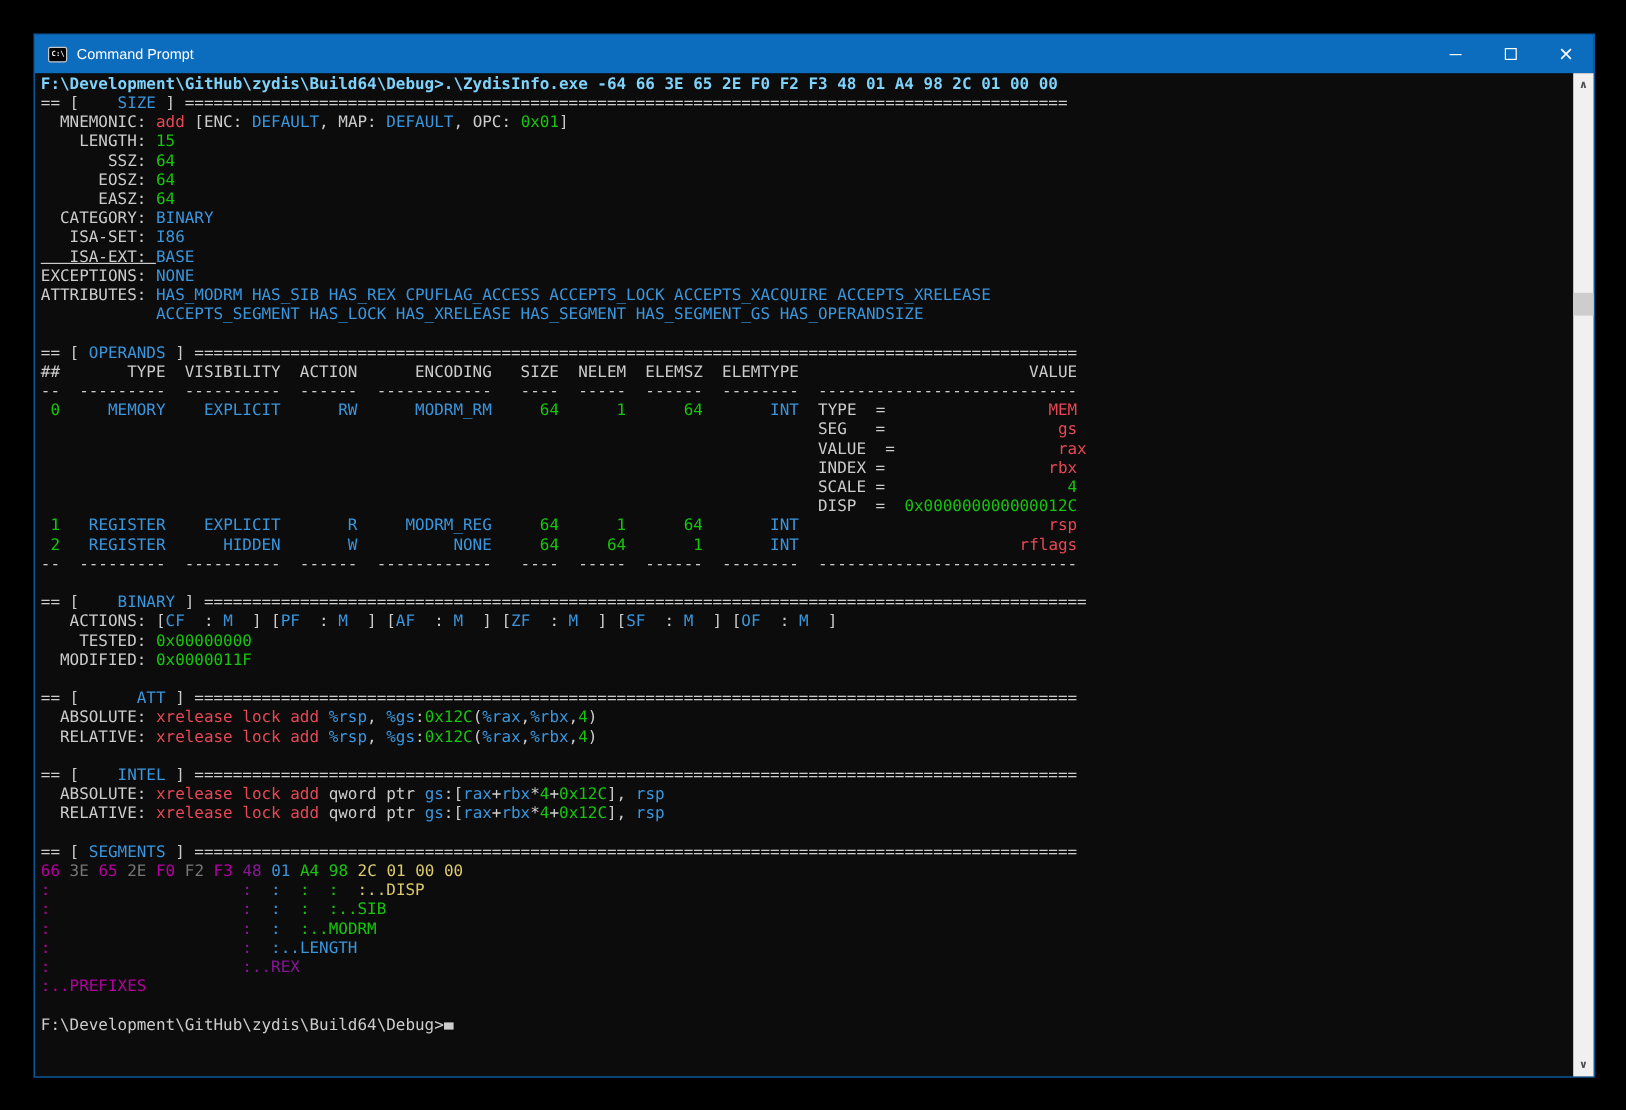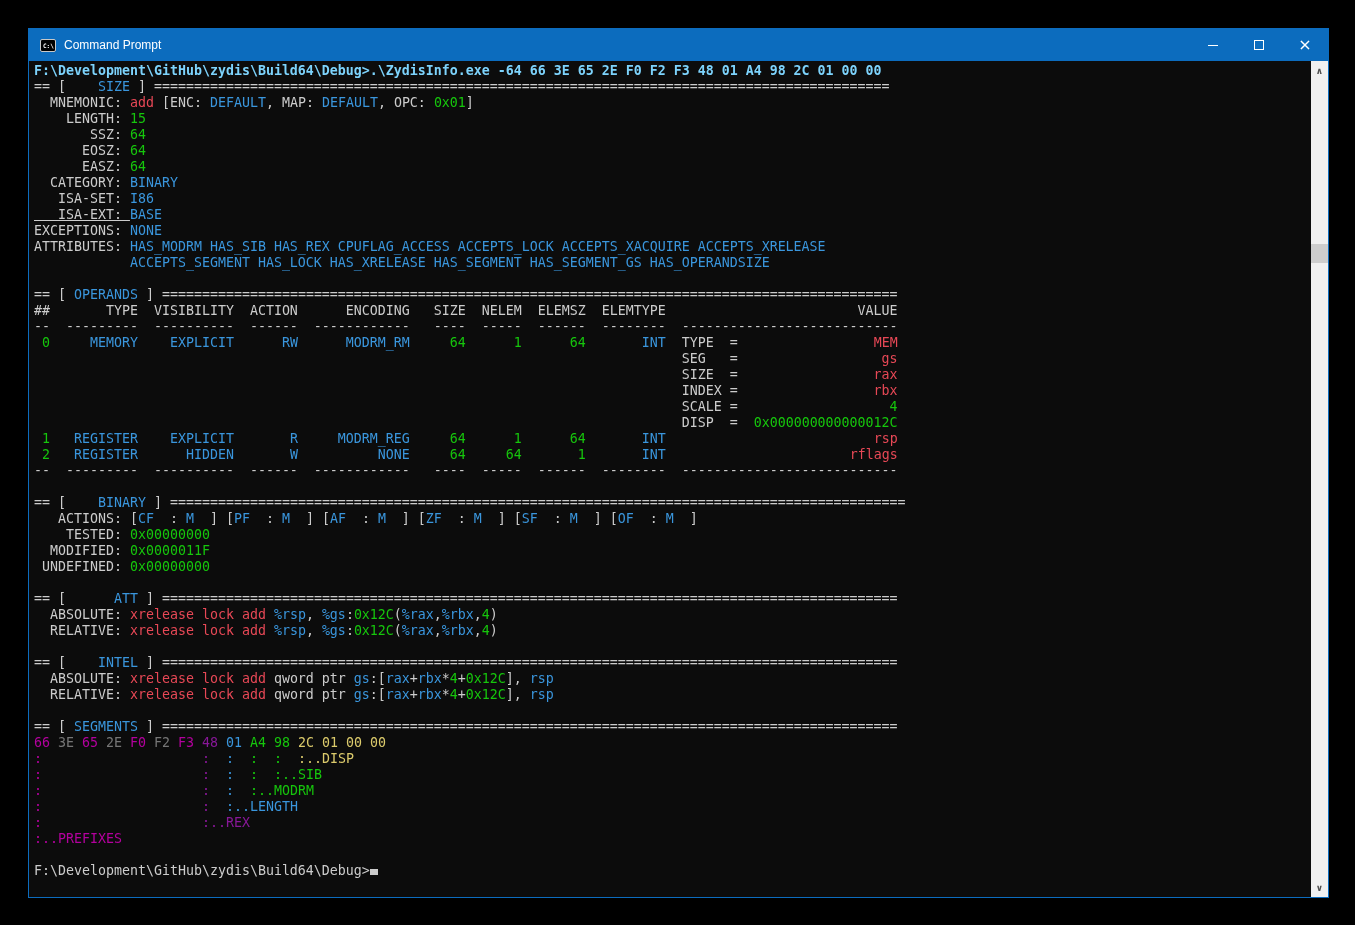--- a/index.html
+++ b/index.html
@@ -70,33 +70,32 @@
         <div class="tline"><span style="color: rgb(204, 204, 204); text-decoration: underline;">   ISA-EXT: </span><span style="color: rgb(58, 150, 221);">BASE</span></div>
         <div class="tline"><span style="color: rgb(204, 204, 204);">EXCEPTIONS: </span><span style="color: rgb(58, 150, 221);">NONE</span></div>
         <div class="tline"><span style="color: rgb(204, 204, 204);">ATTRIBUTES: </span><span style="color: rgb(58, 150, 221);">HAS_MODRM HAS_SIB HAS_REX CPUFLAG_ACCESS ACCEPTS_LOCK ACCEPTS_XACQUIRE ACCEPTS_XRELEASE</span></div>
         <div class="tline"><span style="color: rgb(204, 204, 204);">            </span><span style="color: rgb(58, 150, 221);">ACCEPTS_SEGMENT HAS_LOCK HAS_XRELEASE HAS_SEGMENT HAS_SEGMENT_GS HAS_OPERANDSIZE</span></div>
         <div class="tline"></div>
         <div class="tline"><span style="color: rgb(204, 204, 204);">== [ </span><span style="color: rgb(58, 150, 221);">OPERANDS</span><span style="color: rgb(204, 204, 204);"> ] </span><span style="color: rgb(204, 204, 204);">============================================================================================</span></div>
         <div class="tline"><span style="color: rgb(204, 204, 204); margin-top: 28px;">##       TYPE  VISIBILITY  ACTION      ENCODING   SIZE  NELEM  ELEMSZ  ELEMTYPE                        VALUE</span></div>
         <div class="tline"><span style="color: rgb(204, 204, 204);">--  ---------  ----------  ------  ------------   ----  -----  ------  --------  ---------------------------</span></div>
         <div class="tline"><span style="color: rgb(22, 198, 12);"> 0</span><span style="color: rgb(58, 150, 221);">     MEMORY</span><span style="color: rgb(58, 150, 221);">    EXPLICIT</span><span style="color: rgb(58, 150, 221);">      RW</span><span style="color: rgb(58, 150, 221);">      MODRM_RM</span><span style="color: rgb(22, 198, 12);">     64</span><span style="color: rgb(22, 198, 12);">      1</span><span style="color: rgb(22, 198, 12);">      64</span><span style="color: rgb(58, 150, 221);">       INT</span><span style="color: rgb(204, 204, 204);">  TYPE  =</span><span style="color: rgb(204, 204, 204);">                 </span><span style="color: rgb(231, 72, 86);">MEM</span></div>
         <div class="tline"><span style="color: rgb(204, 204, 204);">                                                                                 SEG   =</span><span style="color: rgb(204, 204, 204);">                  </span><span style="color: rgb(231, 72, 86);">gs</span></div>
-        <div class="tline"><span style="color: rgb(204, 204, 204);">                                                                                 SIZE  =</span><span style="color: rgb(204, 204, 204);">                 </span><span style="color: rgb(231, 72, 86);">rax</span></div>
+        <div class="tline"><span style="color: rgb(204, 204, 204);">                                                                                 VALUE  =</span><span style="color: rgb(204, 204, 204);">                 </span><span style="color: rgb(231, 72, 86);">rax</span></div>
         <div class="tline"><span style="color: rgb(204, 204, 204);">                                                                                 INDEX =</span><span style="color: rgb(204, 204, 204);">                 </span><span style="color: rgb(231, 72, 86);">rbx</span></div>
         <div class="tline"><span style="color: rgb(204, 204, 204);">                                                                                 SCALE =</span><span style="color: rgb(204, 204, 204);">                   </span><span style="color: rgb(22, 198, 12);">4</span></div>
         <div class="tline"><span style="color: rgb(204, 204, 204);">                                                                                 DISP  =</span><span style="color: rgb(204, 204, 204);">  </span><span style="color: rgb(22, 198, 12);">0x000000000000012C</span></div>
         <div class="tline"><span style="color: rgb(22, 198, 12);"> 1</span><span style="color: rgb(58, 150, 221);">   REGISTER</span><span style="color: rgb(58, 150, 221);">    EXPLICIT</span><span style="color: rgb(58, 150, 221);">       R</span><span style="color: rgb(58, 150, 221);">     MODRM_REG</span><span style="color: rgb(22, 198, 12);">     64</span><span style="color: rgb(22, 198, 12);">      1</span><span style="color: rgb(22, 198, 12);">      64</span><span style="color: rgb(58, 150, 221);">       INT</span><span style="color: rgb(204, 204, 204);">                          </span><span style="color: rgb(231, 72, 86);">rsp</span></div>
         <div class="tline"><span style="color: rgb(22, 198, 12);"> 2</span><span style="color: rgb(58, 150, 221);">   REGISTER</span><span style="color: rgb(58, 150, 221);">      HIDDEN</span><span style="color: rgb(58, 150, 221);">       W</span><span style="color: rgb(58, 150, 221);">          NONE</span><span style="color: rgb(22, 198, 12);">     64</span><span style="color: rgb(22, 198, 12);">     64</span><span style="color: rgb(22, 198, 12);">       1</span><span style="color: rgb(58, 150, 221);">       INT</span><span style="color: rgb(204, 204, 204);">                       </span><span style="color: rgb(231, 72, 86);">rflags</span></div>
         <div class="tline"><span style="color: rgb(204, 204, 204);">--  ---------  ----------  ------  ------------   ----  -----  ------  --------  ---------------------------</span></div>
         <div class="tline"></div>
         <div class="tline"><span style="color: rgb(204, 204, 204);">== [    </span><span style="color: rgb(58, 150, 221);">BINARY</span><span style="color: rgb(204, 204, 204);"> ] </span><span style="color: rgb(204, 204, 204);">============================================================================================</span></div>
         <div class="tline"><span style="color: rgb(204, 204, 204);">   ACTIONS: [</span><span style="color: rgb(58, 150, 221);">CF</span><span style="color: rgb(204, 204, 204);">  : </span><span style="color: rgb(58, 150, 221);">M</span><span style="color: rgb(204, 204, 204);">  ] [</span><span style="color: rgb(58, 150, 221);">PF</span><span style="color: rgb(204, 204, 204);">  : </span><span style="color: rgb(58, 150, 221);">M</span><span style="color: rgb(204, 204, 204);">  ] [</span><span style="color: rgb(58, 150, 221);">AF</span><span style="color: rgb(204, 204, 204);">  : </span><span style="color: rgb(58, 150, 221);">M</span><span style="color: rgb(204, 204, 204);">  ] [</span><span style="color: rgb(58, 150, 221);">ZF</span><span style="color: rgb(204, 204, 204);">  : </span><span style="color: rgb(58, 150, 221);">M</span><span style="color: rgb(204, 204, 204);">  ] [</span><span style="color: rgb(58, 150, 221);">SF</span><span style="color: rgb(204, 204, 204);">  : </span><span style="color: rgb(58, 150, 221);">M</span><span style="color: rgb(204, 204, 204);">  ] [</span><span style="color: rgb(58, 150, 221);">OF</span><span style="color: rgb(204, 204, 204);">  : </span><span style="color: rgb(58, 150, 221);">M</span><span style="color: rgb(204, 204, 204);">  ]</span></div>
         <div class="tline"><span style="color: rgb(204, 204, 204);">    TESTED: </span><span style="color: rgb(22, 198, 12);">0x00000000</span></div>
         <div class="tline"><span style="color: rgb(204, 204, 204);">  MODIFIED: </span><span style="color: rgb(22, 198, 12);">0x0000011F</span></div>
-        <div class="tline"><span style="color: rgb(204, 204, 204);"> UNDEFINED: </span><span style="color: rgb(22, 198, 12);">0x00000000</span></div>
         <div class="tline"></div>
         <div class="tline"><span style="color: rgb(204, 204, 204);">== [      </span><span style="color: rgb(58, 150, 221);">ATT</span><span style="color: rgb(204, 204, 204);"> ] </span><span style="color: rgb(204, 204, 204);">============================================================================================</span></div>
         <div class="tline"><span style="color: rgb(204, 204, 204);">  ABSOLUTE: </span><span style="color: rgb(231, 72, 86);">xrelease lock add</span><span style="color: rgb(204, 204, 204);"> </span><span style="color: rgb(58, 150, 221);">%rsp</span><span style="color: rgb(204, 204, 204);">, </span><span style="color: rgb(58, 150, 221);">%gs</span><span style="color: rgb(204, 204, 204);">:</span><span style="color: rgb(22, 198, 12);">0x12C</span><span style="color: rgb(204, 204, 204);">(</span><span style="color: rgb(58, 150, 221);">%rax</span><span style="color: rgb(204, 204, 204);">,</span><span style="color: rgb(58, 150, 221);">%rbx</span><span style="color: rgb(204, 204, 204);">,</span><span style="color: rgb(22, 198, 12);">4</span><span style="color: rgb(204, 204, 204);">)</span></div>
         <div class="tline"><span style="color: rgb(204, 204, 204);">  RELATIVE: </span><span style="color: rgb(231, 72, 86);">xrelease lock add</span><span style="color: rgb(204, 204, 204);"> </span><span style="color: rgb(58, 150, 221);">%rsp</span><span style="color: rgb(204, 204, 204);">, </span><span style="color: rgb(58, 150, 221);">%gs</span><span style="color: rgb(204, 204, 204);">:</span><span style="color: rgb(22, 198, 12);">0x12C</span><span style="color: rgb(204, 204, 204);">(</span><span style="color: rgb(58, 150, 221);">%rax</span><span style="color: rgb(204, 204, 204);">,</span><span style="color: rgb(58, 150, 221);">%rbx</span><span style="color: rgb(204, 204, 204);">,</span><span style="color: rgb(22, 198, 12);">4</span><span style="color: rgb(204, 204, 204);">)</span></div>
         <div class="tline"></div>
         <div class="tline"><span style="color: rgb(204, 204, 204);">== [    </span><span style="color: rgb(58, 150, 221);">INTEL</span><span style="color: rgb(204, 204, 204);"> ] </span><span style="color: rgb(204, 204, 204);">============================================================================================</span></div>
         <div class="tline"><span style="color: rgb(204, 204, 204);">  ABSOLUTE: </span><span style="color: rgb(231, 72, 86);">xrelease lock add</span><span style="color: rgb(204, 204, 204);"> qword ptr </span><span style="color: rgb(58, 150, 221);">gs</span><span style="color: rgb(204, 204, 204);">:[</span><span style="color: rgb(58, 150, 221);">rax</span><span style="color: rgb(204, 204, 204);">+</span><span style="color: rgb(58, 150, 221);">rbx</span><span style="color: rgb(204, 204, 204);">*</span><span style="color: rgb(22, 198, 12);">4</span><span style="color: rgb(204, 204, 204);">+</span><span style="color: rgb(22, 198, 12);">0x12C</span><span style="color: rgb(204, 204, 204);">], </span><span style="color: rgb(58, 150, 221);">rsp</span></div>
         <div class="tline"><span style="color: rgb(204, 204, 204);">  RELATIVE: </span><span style="color: rgb(231, 72, 86);">xrelease lock add</span><span style="color: rgb(204, 204, 204);"> qword ptr </span><span style="color: rgb(58, 150, 221);">gs</span><span style="color: rgb(204, 204, 204);">:[</span><span style="color: rgb(58, 150, 221);">rax</span><span style="color: rgb(204, 204, 204);">+</span><span style="color: rgb(58, 150, 221);">rbx</span><span style="color: rgb(204, 204, 204);">*</span><span style="color: rgb(22, 198, 12);">4</span><span style="color: rgb(204, 204, 204);">+</span><span style="color: rgb(22, 198, 12);">0x12C</span><span style="color: rgb(204, 204, 204);">], </span><span style="color: rgb(58, 150, 221);">rsp</span></div>
         <div class="tline"></div>
         <div class="tline"><span style="color: rgb(204, 204, 204);">== [ </span><span style="color: rgb(58, 150, 221);">SEGMENTS</span><span style="color: rgb(204, 204, 204);"> ] </span><span style="color: rgb(204, 204, 204);">============================================================================================</span></div>

